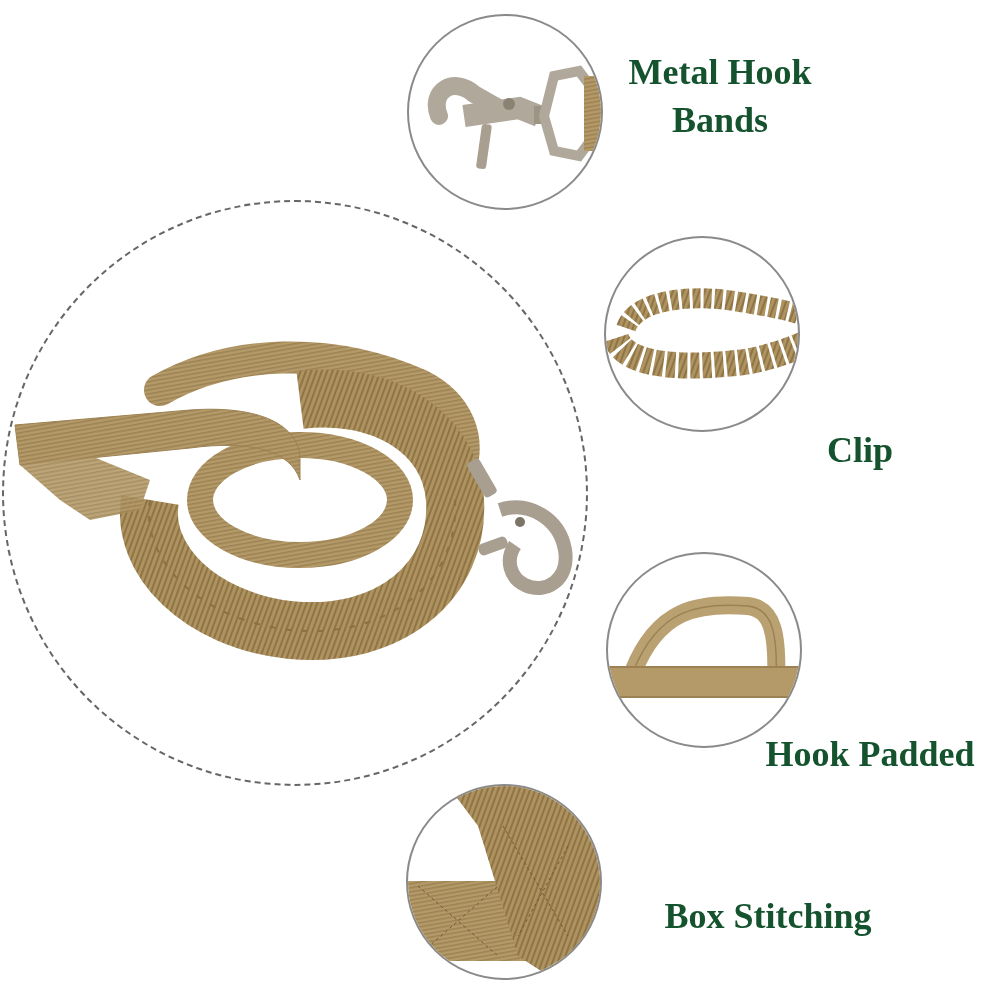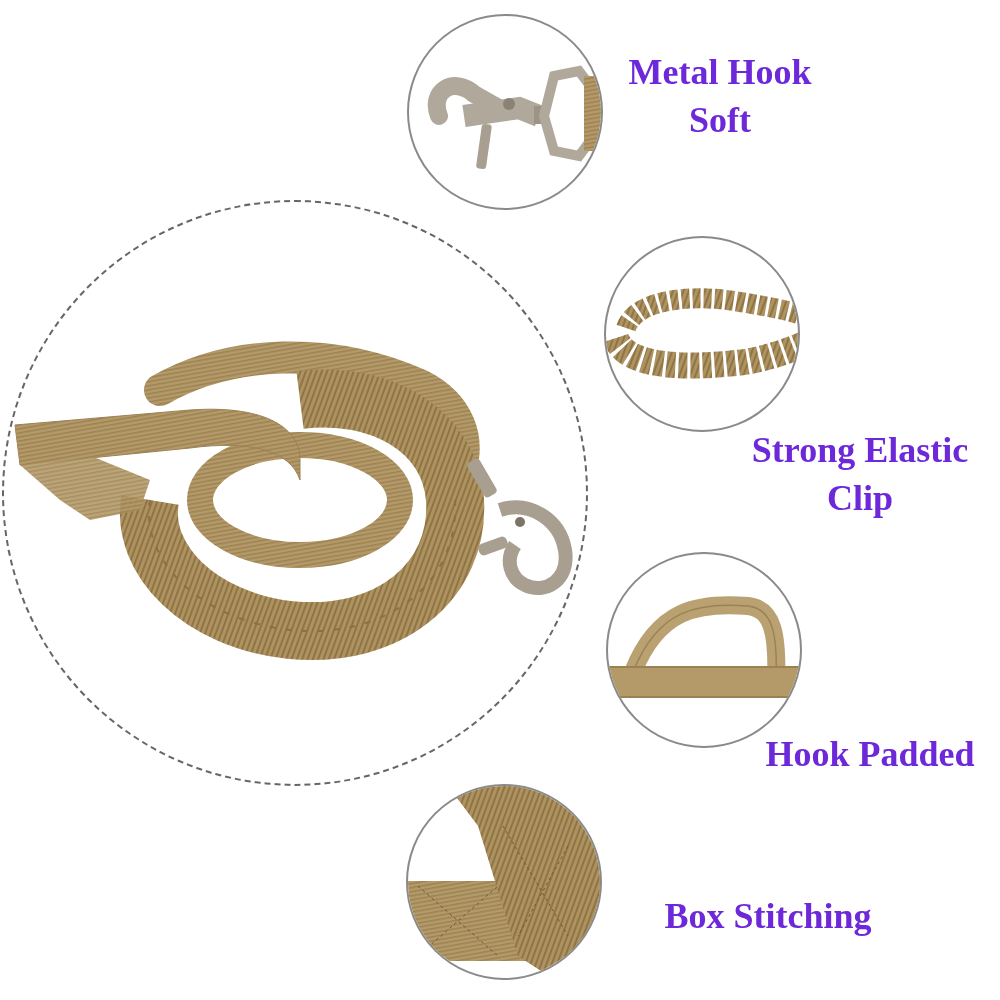--- a/index.html
+++ b/index.html
@@ -1,19 +1,19 @@
 <!DOCTYPE html>
 <html><head>
 <meta charset="utf-8">
 <style>
   html,body{margin:0;padding:0;background:#fff;}
   body{width:1000px;height:1000px;position:relative;overflow:hidden;font-family:"Liberation Serif","DejaVu Serif",serif;}
   .main-circle{position:absolute;left:2px;top:200px;width:586px;height:586px;border-radius:50%;border:2px dashed #666;box-sizing:border-box;}
   .detail-circle{position:absolute;border-radius:50%;border:2px solid #8a8a8a;box-sizing:border-box;overflow:hidden;background:#fff;}
-  .label{position:absolute;font-weight:bold;color:#6d28d9;font-size:36px;line-height:48px;text-align:center;white-space:nowrap;}
+  .label{position:absolute;font-weight:bold;color:#14532d;font-size:36px;line-height:48px;text-align:center;white-space:nowrap;}
   svg{display:block;}
 </style>
 </head>
 <body>
 
 <div class="main-circle"></div>
 <div style="position:absolute;left:0;top:200px;width:600px;height:600px;">
   <svg width="600" height="600" viewBox="0 0 600 600">
     <defs>
       <pattern id="rib" width="4" height="4" patternUnits="userSpaceOnUse" patternTransform="rotate(80)">
@@ -49,31 +49,30 @@
     <path d="M55 100 L110 92 L130 100" fill="none" stroke="#b0a89a" stroke-width="22"></path>
     <rect x="70" y="108" width="10" height="45" rx="3" fill="#a89f90" transform="rotate(8 75 130)"></rect>
     <circle cx="100" cy="88" r="6" fill="#8a8272"></circle>
     <rect x="125" y="90" width="15" height="18" fill="#9c9485"></rect>
     <path d="M145 60 L170 55 L185 75 L185 120 L170 140 L145 135 L135 100 Z" fill="none" stroke="#b0a89a" stroke-width="10"></path>
     <rect x="175" y="60" width="20" height="75" fill="url(#rib)"></rect>
   </svg>
 </div>
 <div class="label" style="left:610px;top:48px;width:220px;">
   <div>Metal Hook</div>
-  <div>Soft</div>
+  <div>Bands</div>
 </div>
 
 <div class="detail-circle" style="left:604px;top:236px;width:196px;height:196px;">
   <svg width="196" height="196" viewBox="0 0 196 196">
     <path d="M20 90 C30 60 90 55 140 65 C170 70 196 75 200 80" fill="none" stroke="url(#ribB)" stroke-width="20" stroke-dasharray="8 3"></path>
     <path d="M10 100 C20 130 80 130 130 125 C160 122 190 110 200 105" fill="none" stroke="url(#ribB)" stroke-width="26" stroke-dasharray="9 3"></path>
   </svg>
 </div>
 <div class="label" style="left:735px;top:426px;width:250px;">
-  <div>Strong Elastic</div>
   <div>Clip</div>
 </div>
 
 <div class="detail-circle" style="left:606px;top:552px;width:196px;height:196px;">
   <svg width="196" height="196" viewBox="0 0 196 196">
     <path d="M25 118 C50 55 90 48 140 52 C165 55 170 80 168 130" fill="none" stroke="#b9a172" stroke-width="18"></path>
     <path d="M25 118 C50 55 90 48 140 52 C165 55 170 80 168 130" fill="none" stroke="#9c8253" stroke-width="1.5"></path>
     <rect x="0" y="112" width="196" height="32" fill="#b49a68"></rect>
     <rect x="0" y="112" width="196" height="2" fill="#9c8253"></rect>
     <rect x="0" y="142" width="196" height="2" fill="#9c8253"></rect>

